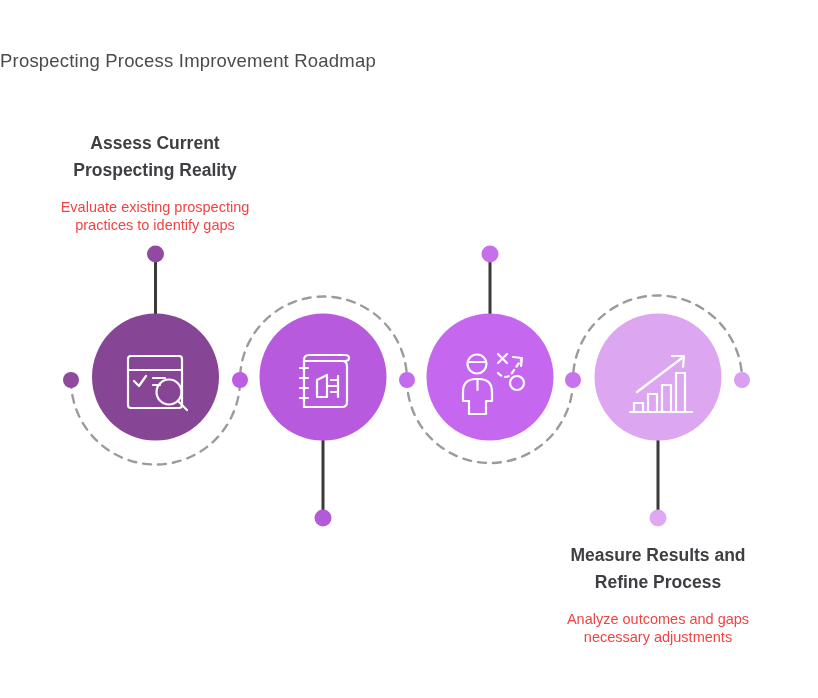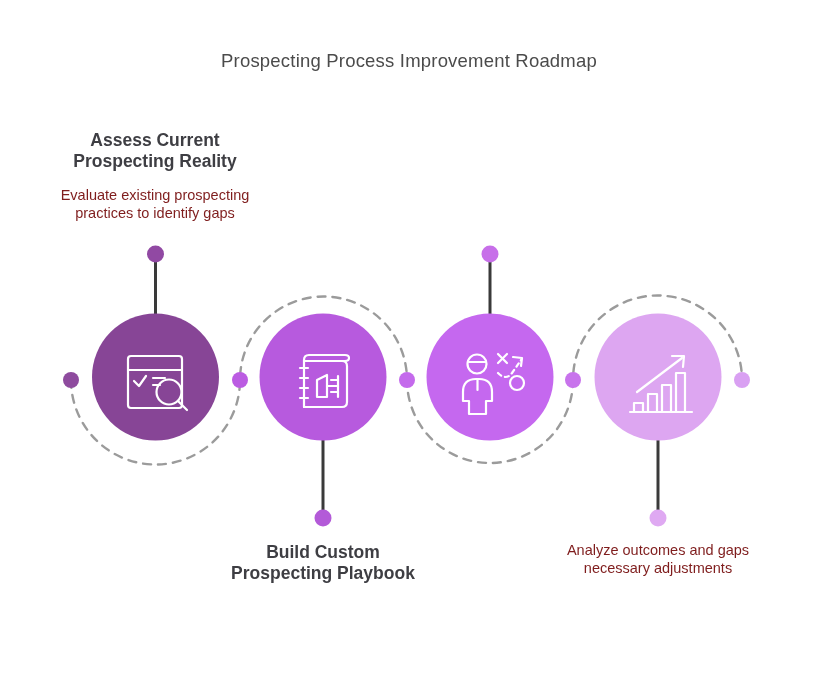--- a/index.html
+++ b/index.html
@@ -6,45 +6,44 @@
   .canvas{
     position:relative;
     width:818px;height:698px;
     background:#ffffff;
     font-family:"Liberation Sans", sans-serif;
     overflow:hidden;
   }
   .title{
     position:absolute;
     top:50px;left:0;width:818px;
-    text-align:center;
     font-size:18.5px;
     font-weight:400;
     color:#4b4b4b;
     letter-spacing:.2px;
   }
   .graphic{position:absolute;left:0;top:0;}
   .step-text{
     position:absolute;
     width:240px;
     text-align:center;
   }
   .step-heading{
     font-size:17.5px;
-    line-height:21px;
+    line-height:27px;
     font-weight:700;
     color:#3e3e43;
     white-space:pre-line;
     margin-bottom:15px;
   }
   .step-sub{
     font-size:14.5px;
     line-height:17.5px;
     font-weight:400;
-    color:#7f1d1d;
+    color:#ef4444;
     white-space:pre-line;
   }
   .pos-1{left:35px;top:130px;}
   .pos-3{left:370px;top:130px;}
   .pos-2{left:203px;top:542px;}
   .pos-4{left:538px;top:542px;}
 </style>
 </head>
 <body>
 
@@ -128,22 +127,22 @@
     <div class="step-heading">Assess Current
 Prospecting Reality</div>
     <div class="step-sub">Evaluate existing prospecting
 practices to identify gaps</div>
   </div>
 
   <div class="step-text pos-3">
   </div>
 
   <div class="step-text pos-2">
-    <div class="step-heading">Build Custom
-Prospecting Playbook</div>
   </div>
 
   <div class="step-text pos-4">
+    <div class="step-heading">Measure Results and
+Refine Process</div>
     <div class="step-sub">Analyze outcomes and gaps
 necessary adjustments</div>
   </div>
 
 </div>
 
 </body></html>

